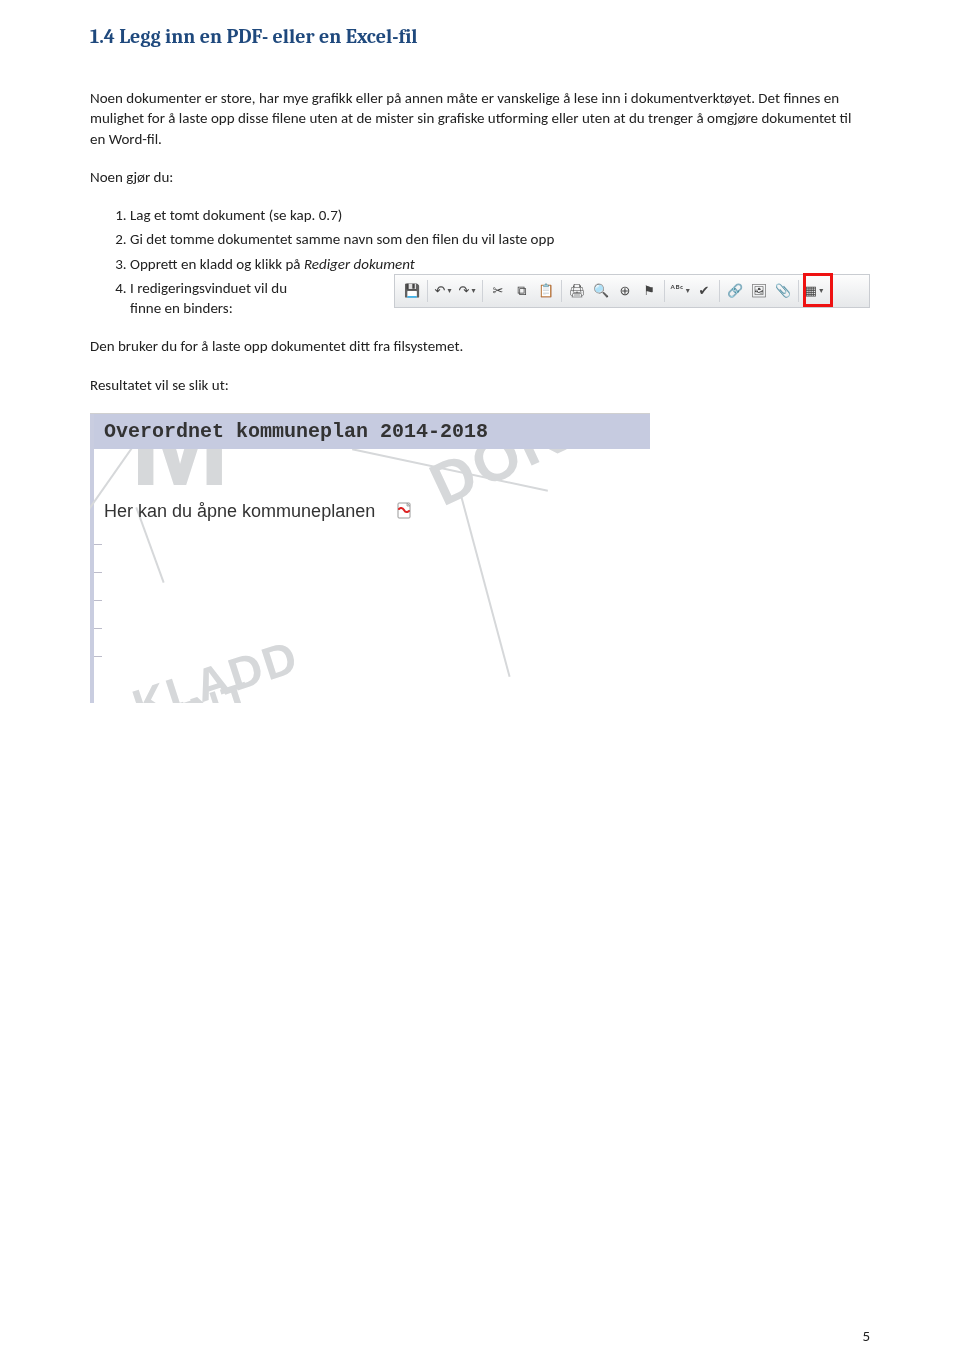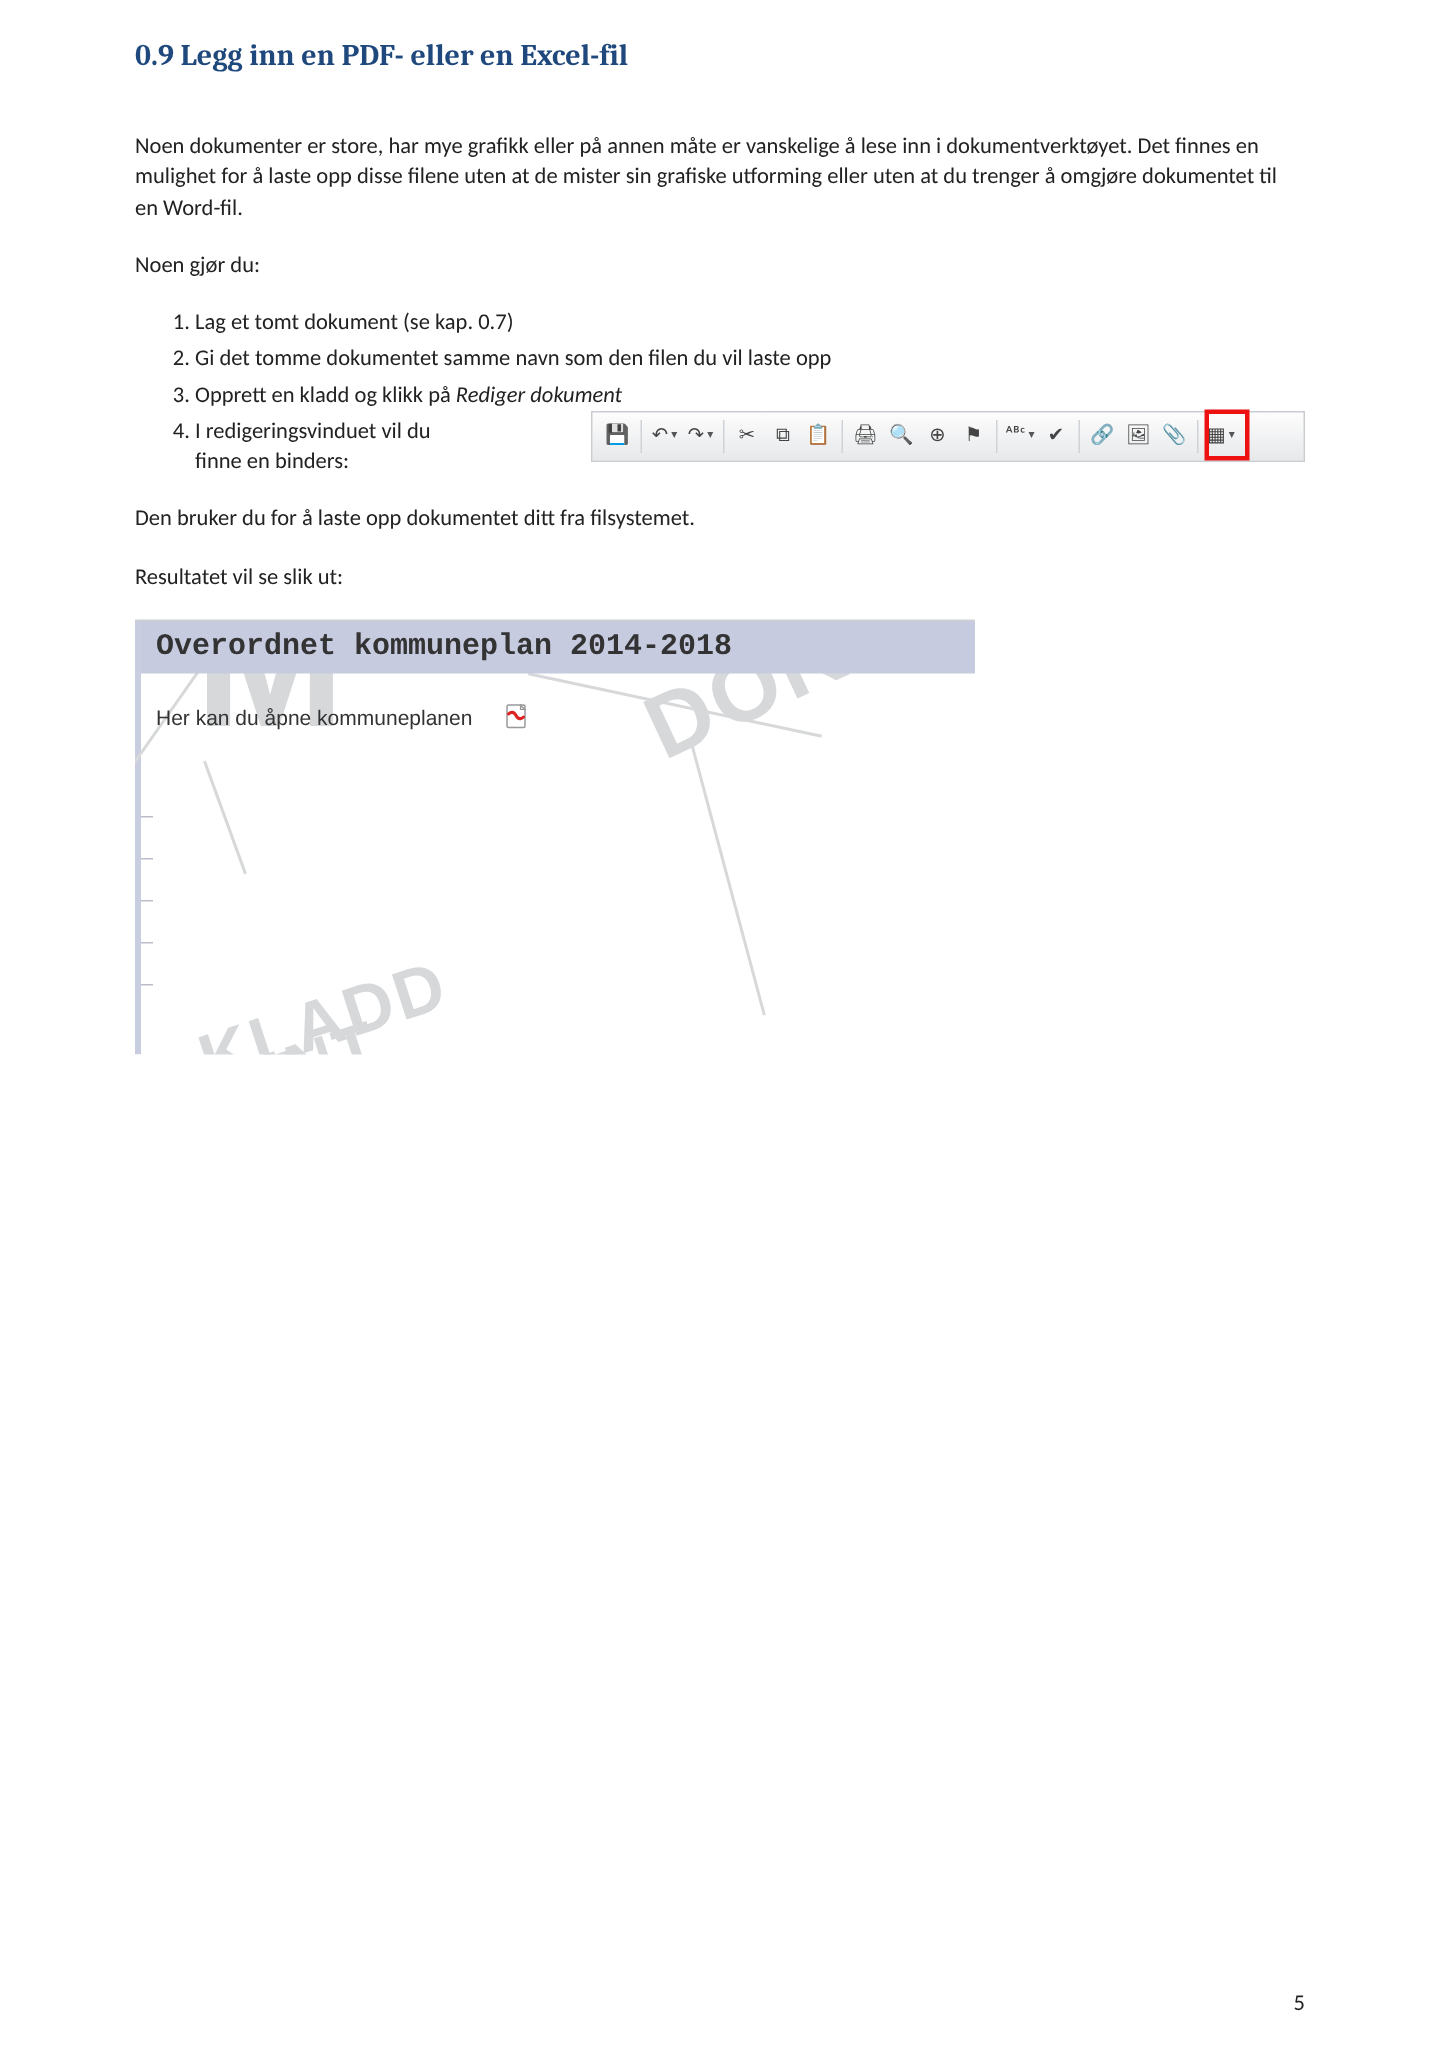--- a/index.html
+++ b/index.html
@@ -94,42 +94,42 @@
     padding:6px 10px 6px 10px;
     font-family: Liberation Mono, monospace;
     font-weight:bold;
     font-size:20px;
     color:#333;
   }
   .result-body {
     position:relative;
     padding: 20px 10px 10px 14px;
     font-family: Arial, sans-serif;
-    font-size:14px;
+    font-size:18px;
     color:#333;
-    display:flex; align-items:center; gap:21px;
+    display:flex; align-items:center; gap:21px;margin-top:32px;
   }
   .pdf-icon {
     width:18px; height:18px;
     display:inline-flex; align-items:center; justify-content:center;
   }
   .left-ticks { position:absolute; left:0; top:130px; bottom:0; width:12px; }
   .left-ticks div { height:28px; border-top:1px solid #bcbcca; margin-left:4px; }
 
   .page-num {
     position:absolute;
     bottom:20px; right:90px;
     font-size:15px;
     color:#222;
   }
 </style>
 </head>
 <body>
 
-<h2 class="heading">0.9 Legg inn en PDF- eller en Excel-fil</h2>
+<h2 class="heading">1.4 Legg inn en PDF- eller en Excel-fil</h2>
 
 <p>Noen dokumenter er store, har mye grafikk eller på annen måte er vanskelige å lese inn i dokumentverktøyet. Det finnes en mulighet for å laste opp disse filene uten at de mister sin grafiske utforming eller uten at du trenger å omgjøre dokumentet til en Word-fil.</p>
 
 <p>Noen gjør du:</p>
 
 <ol>
   <li>Lag et tomt dokument (se kap. 0.7)</li>
   <li>Gi det tomme dokumentet samme navn som den filen du vil laste opp</li>
   <li>
     <span>Opprett en kladd og klikk på </span><em class="ital">Rediger dokument</em>

